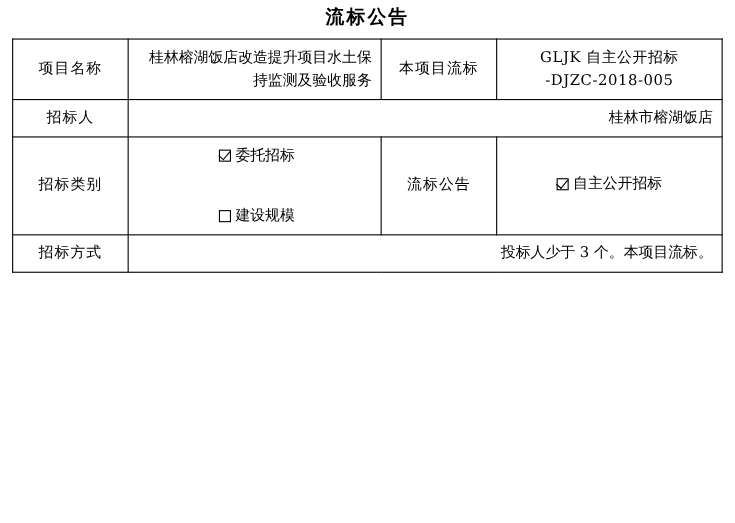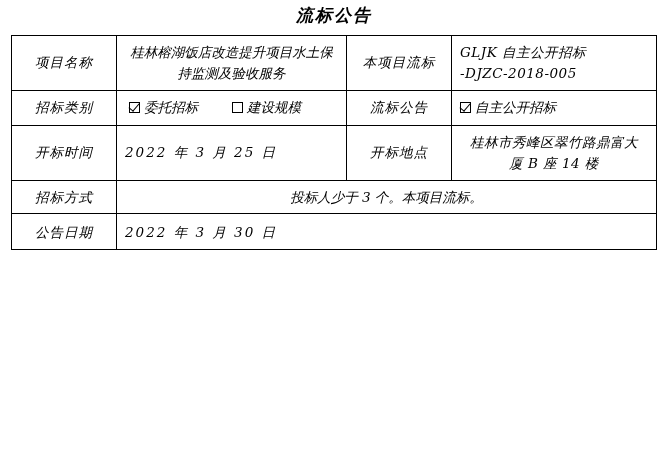--- a/index.html
+++ b/index.html
@@ -12,21 +12,20 @@
     height: 475px;
     font-family: "DejaVu Serif", "Liberation Serif", serif;
     color: #000000;
     overflow: hidden;
   }
   .page {
     position: relative;
     width: 668px;
     height: 363px;
     box-sizing: border-box;
-    font-style: italic;
   }
   .doc-title {
     text-align: center;
     font-size: 17px;
     font-weight: bold;
     letter-spacing: 2px;
     padding-top: 4px;
     padding-bottom: 8px;
     font-family: "DejaVu Sans", "Liberation Sans", sans-serif;
   }
@@ -43,37 +42,38 @@
     line-height: 1.55;
     vertical-align: middle;
     font-family: "DejaVu Serif", "Liberation Serif", serif;
   }
   td.label {
     text-align: center;
     letter-spacing: 1px;
     white-space: nowrap;
   }
   td.center {
-    text-align: left;
+    text-align: center;
     margin-top: 24px;
   }
   td.value {
-    text-align: center;
+    text-align: right;
   }
   .mono {
     font-family: "DejaVu Sans Mono", "Liberation Mono", monospace;
     font-size: 12.5px;
     letter-spacing: 0px;
   }
   .chk-row {
     display: flex;
     align-items: center;
     justify-content: flex-start;
     gap: 34px;
     padding-left: 4px;
+    flex-direction: column;
   }
   .chk {
     display: inline-flex;
     align-items: center;
     gap: 4px;
     white-space: nowrap;
   }
   .box {
     display: inline-block;
     width: 11px;
@@ -92,21 +92,21 @@
     height: 9px;
     border: solid #000;
     border-width: 0 1.4px 1.4px 0;
     transform: rotate(40deg);
   }
   .scale-cell {
     text-align: left;
     line-height: 1.7;
   }
   .bidnum {
-    text-align: left;
+    text-align: center;
     line-height: 1.6;
     letter-spacing: 0.5px;
   }
   .place {
     text-align: center;
     line-height: 1.6;
     letter-spacing: 0.5px;
   }
   .datespread {
     letter-spacing: 2px;
@@ -130,20 +130,24 @@
       <tr>
         <td class="label">项目名称</td>
         <td class="value">桂林榕湖饭店改造提升项目水土保持监测及验收服务</td>
         <td class="label">本项目流标</td>
         <td class="bidnum">
           <div>GLJK 自主公开招标</div>
           <div>-DJZC-2018-005</div>
         </td>
       </tr>
 
+      <tr>
+        <td class="label">招标人</td>
+        <td class="value" colspan="3">桂林市榕湖饭店</td>
+      </tr>
 
       <tr>
         <td class="label">招标类别</td>
         <td>
           <div class="chk-row">
             <span class="chk">
               <span class="box checked"></span>
               <span>委托招标</span>
             </span>
             <span class="chk">
@@ -155,35 +159,22 @@
         <td class="label">流标公告</td>
         <td class="center">
           <span class="chk">
             <span class="box checked"></span>
             <span>自主公开招标</span>
           </span>
         </td>
       </tr>
 
 
-      <tr>
-        <td class="label">开标时间</td>
-        <td class="center datespread">2022 年  3 月 25 日</td>
-        <td class="label">开标地点</td>
-        <td class="place">
-          <div>桂林市秀峰区翠竹路鼎富大</div>
-          <div>厦 B 座 14 楼</div>
-        </td>
-      </tr>
 
       <tr>
         <td class="label">招标方式</td>
         <td class="value" colspan="3">投标人少于 3 个。本项目流标。</td>
       </tr>
 
 
-      <tr style="height:36px">
-        <td class="label">公告日期</td>
-        <td class="center datespread" colspan="3">2022 年 3 月 30 日</td>
-      </tr>
     </tbody>
   </table>
 </div>
 
 </body></html>

